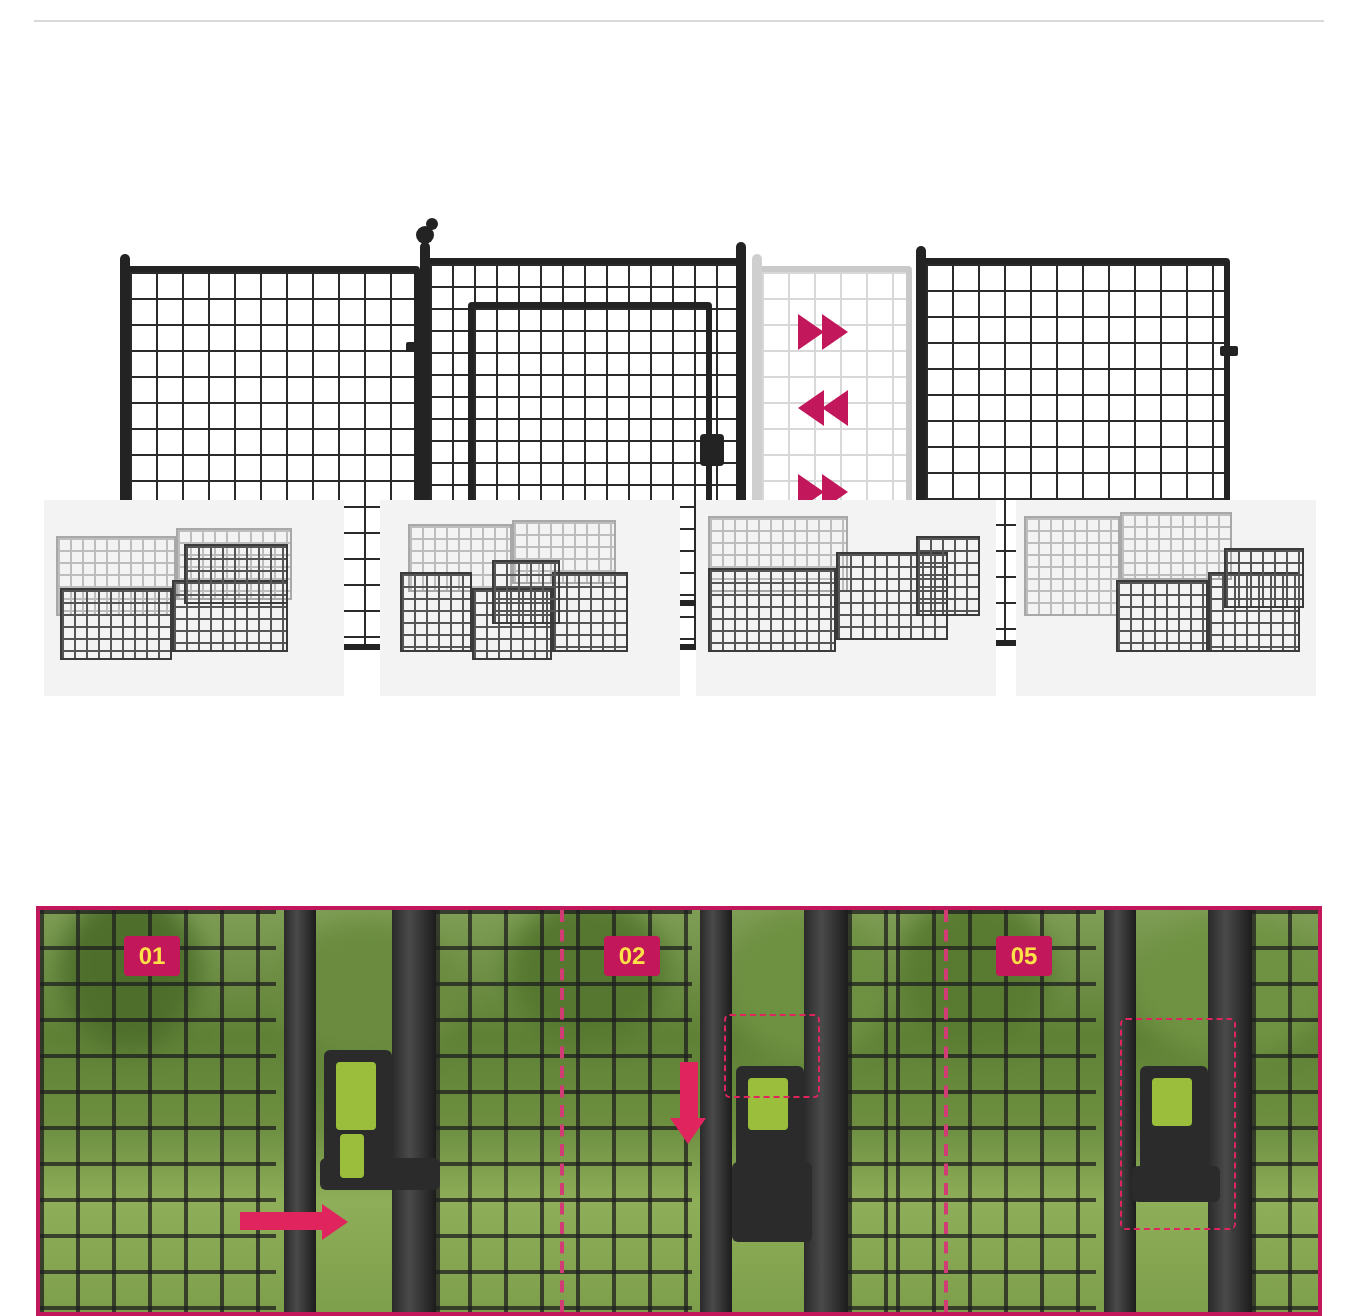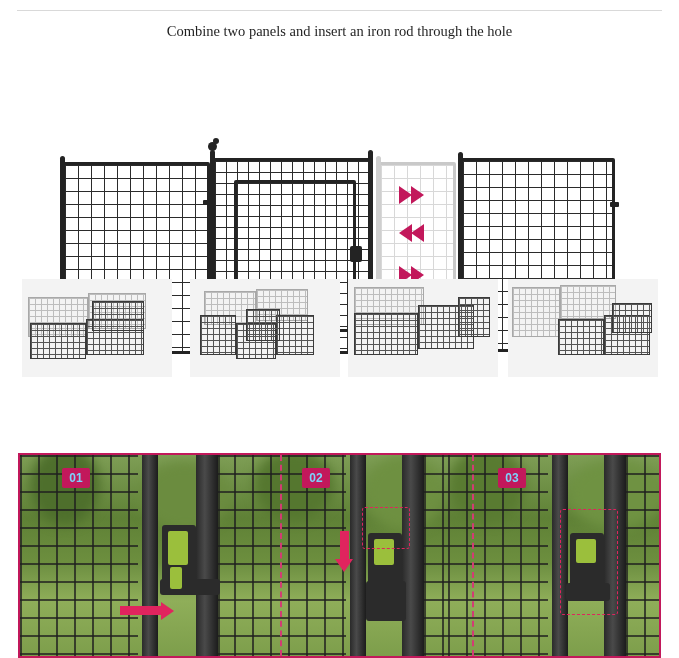--- a/index.html
+++ b/index.html
@@ -212,21 +212,21 @@
     background-image:
       repeating-linear-gradient(to right, rgba(30,30,30,0.75) 0 2px, transparent 2px 18px),
       repeating-linear-gradient(to bottom, rgba(30,30,30,0.75) 0 2px, transparent 2px 18px);
   }
   .badge {
     position: absolute;
     top: 13px;
     width: 28px;
     height: 20px;
     background: #c2185b;
-    color: #7dd3fc;
+    color: #fde047;
     font-family: "Liberation Sans", sans-serif;
     font-size: 12px;
     font-weight: bold;
     line-height: 20px;
     text-align: center;
     border-radius: 2px;
     z-index: 8;
   }
   .divider {
     position: absolute;
@@ -274,21 +274,20 @@
     background: #e0245e;
     z-index: 9;
   }
 </style>
 </head>
 <body>
 
 <div class="page">
 
   <div class="title-rule"></div>
-  <p class="subtitle">Combine two panels and insert an iron rod through the hole</p>
 
   <div class="panels-area">
 
     <div class="fence" style="left:62px; top:112px; width:148px; height:192px;"></div>
     <div class="post" style="left:60px; top:106px; height:202px;"></div>
     <div class="hinge" style="left:203px; top:150px;"></div>
     <div class="hinge" style="left:203px; top:268px;"></div>
 
     <div class="fence dense" style="left:212px; top:108px; width:160px; height:196px;"></div>
     <div class="gate-frame" style="left:234px; top:130px; width:122px; height:152px;"></div>
@@ -404,17 +403,17 @@
       <div class="blur-tree" style="left:0px; top:-8px; width:78px; height:76px; background:#597b31;"></div>
       <div class="blur-tree" style="left:120px; top:4px; width:96px; height:70px; background:#6f9242;"></div>
       <div class="mesh-photo" style="left:0; width:100px;"></div>
       <div class="gate-post-photo" style="left:104px;"></div>
       <div class="gate-post-photo" style="left:156px; width:22px;"></div>
       <div class="mesh-photo" style="left:178px; width:37px;"></div>
       <div class="lock-body" style="left:122px; top:78px; width:34px; height:56px;"></div>
       <div class="lock-accent" style="left:128px; top:84px; width:20px; height:24px;"></div>
       <div class="lock-body" style="left:118px; top:128px; width:44px; height:18px;"></div>
       <div class="dash-box" style="left:112px; top:54px; width:56px; height:104px;"></div>
-      <div class="badge" style="left:50px;">03</div>
+      <div class="badge" style="left:50px;">05</div>
     </div>
   </div>
 
 </div>
 
 </body></html>

